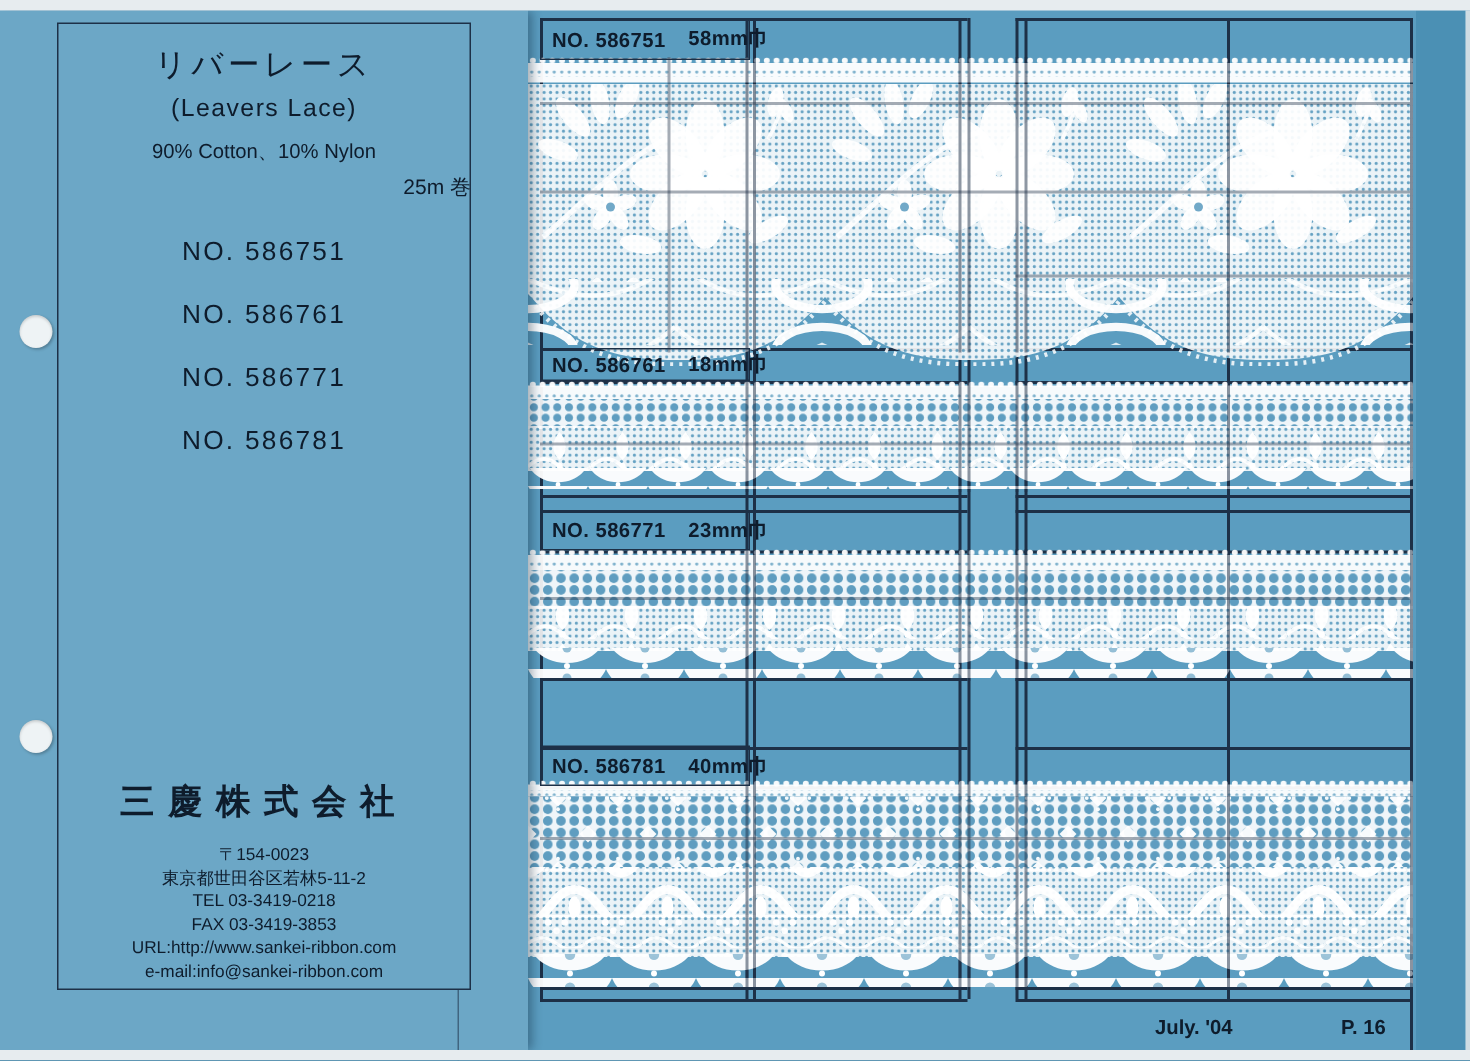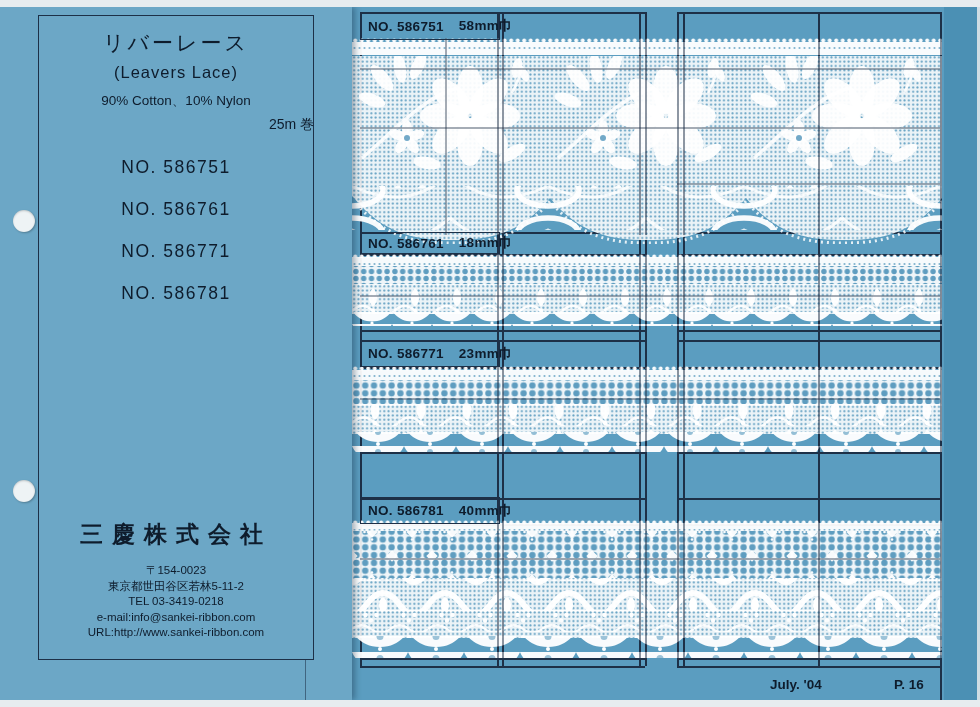--- a/index.html
+++ b/index.html
@@ -302,20 +302,21 @@
     <div class="card-text" style="top:150px;font-size:17.5px;letter-spacing:1.5px;">NO. 586751</div>
     <div class="card-text" style="top:192px;font-size:17.5px;letter-spacing:1.5px;">NO. 586761</div>
     <div class="card-text" style="top:234px;font-size:17.5px;letter-spacing:1.5px;">NO. 586771</div>
     <div class="card-text" style="top:276px;font-size:17.5px;letter-spacing:1.5px;">NO. 586781</div>
 
     <div class="card-text" style="top:512px;font-size:23px;letter-spacing:9px;font-weight:600;">三慶株式会社</div>
     <div class="card-text" style="top:556px;">
       <div class="addr-line">〒154-0023</div>
       <div class="addr-line">東京都世田谷区若林5-11-2</div>
       <div class="addr-line">TEL  03-3419-0218</div>
+      <div class="addr-line">FAX  03-3419-3853</div>
+      <div class="addr-line">URL:http://www.sankei-ribbon.com</div>
       <div class="addr-line">e-mail:info@sankei-ribbon.com</div>
-      <div class="addr-line">URL:http://www.sankei-ribbon.com</div>
     </div>
   </div>
 
   <div class="scan-edge" style="top:0;height:7px;"></div>
   <div class="scan-edge" style="top:700px;height:7px;"></div>
 </div>
 
 </body></html>

